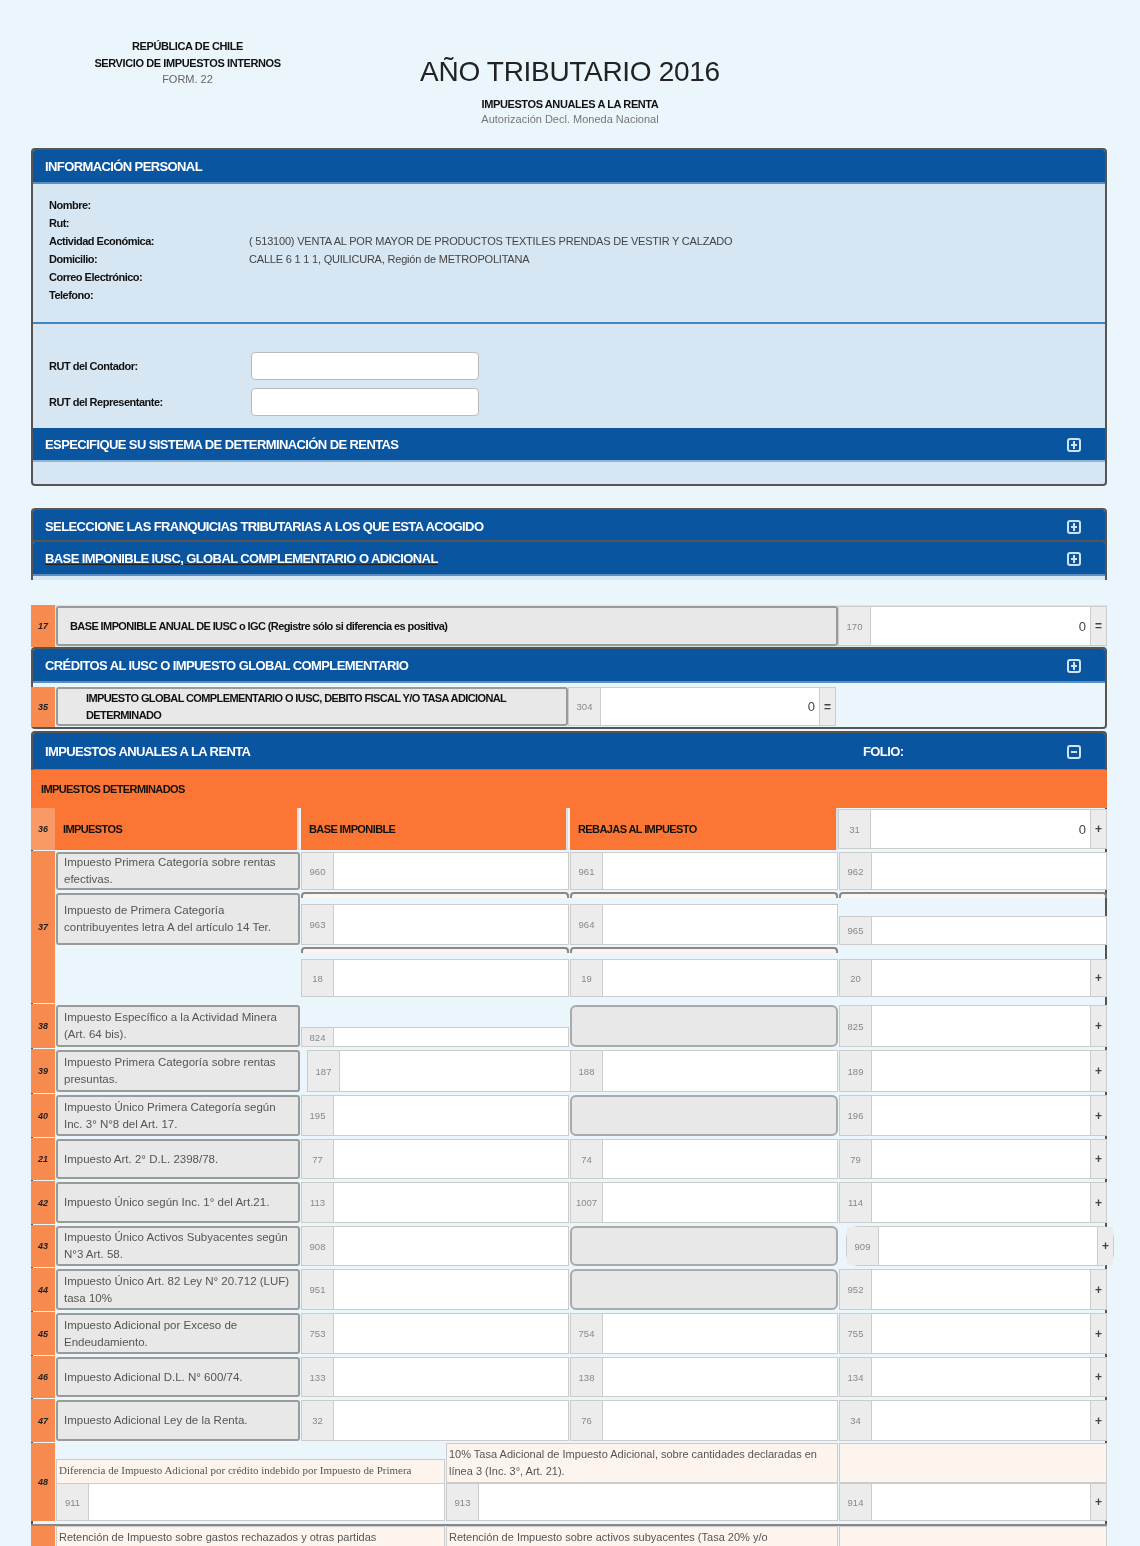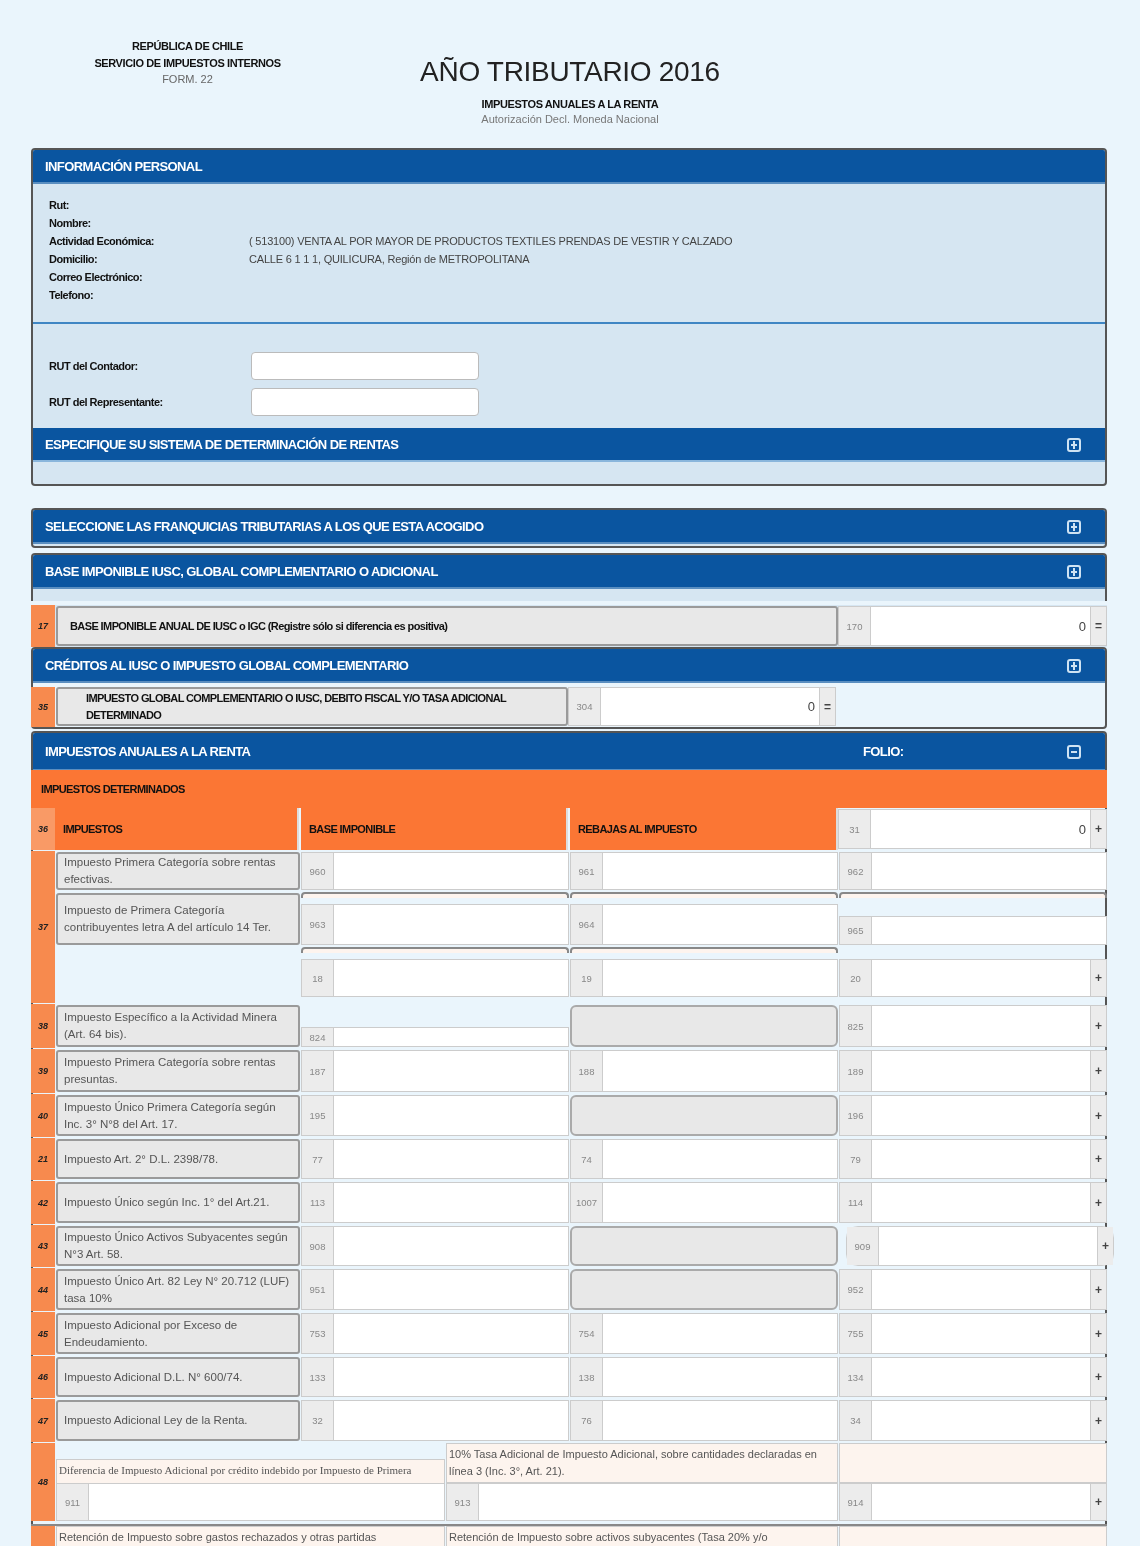--- a/index.html
+++ b/index.html
@@ -125,25 +125,25 @@
     <div class="sub2">Autorización Decl. Moneda Nacional</div>
   </div>
 </div>
 
 <div class="panel" style="top:148px; height:338px;">
   <div class="bar">
     <span>INFORMACIÓN PERSONAL</span>
   </div>
   <div class="info" style="height:138px;">
     <div class="row">
+        <span class="lab">Nombre:</span>
+        <span class="val"></span>
+      </div>
+    <div class="row">
         <span class="lab">Rut:</span>
-        <span class="val"></span>
-      </div>
-    <div class="row">
-        <span class="lab">Nombre:</span>
         <span class="val"></span>
       </div>
     <div class="row">
         <span class="lab">Actividad Económica:</span>
         <span class="val">( 513100) VENTA AL POR MAYOR DE PRODUCTOS TEXTILES PRENDAS DE VESTIR Y CALZADO</span>
       </div>
     <div class="row">
         <span class="lab">Domicilio:</span>
         <span class="val">CALLE 6 1 1 1, QUILICURA, Región de METROPOLITANA</span>
       </div>
@@ -172,21 +172,21 @@
   </div>
 </div>
 
 <div class="panel" style="top:508px; height:40px;">
   <div class="bar">
     <span>SELECCIONE LAS FRANQUICIAS TRIBUTARIAS A LOS QUE ESTA ACOGIDO</span>
     <span class="toggle plus"></span>
   </div>
 </div>
 
-<div class="panel" style="top:553px; height:48px; border-bottom:none; border-radius:4px 4px 0 0;">
+<div class="panel" style="top:540px; height:40px; border-bottom:none; border-radius:4px 4px 0 0;text-decoration:underline;">
   <div class="bar">
     <span>BASE IMPONIBLE IUSC, GLOBAL COMPLEMENTARIO O ADICIONAL</span>
     <span class="toggle plus"></span>
   </div>
 </div>
 <div class="line" style="top:605px; height:42px; background:#d6e6f2;">
   <div class="num">17</div>
   <div class="desc bold" style="width:782px;padding-left:12px;">BASE IMPONIBLE ANUAL DE IUSC o IGC (Registre sólo si diferencia es positiva)</div>
   <div class="field" style="left:807px; width:269px;">
     <span class="code">170</span>
@@ -297,21 +297,21 @@
       <div class="disabled" style="left:539px; width:268px;"></div>
       <div class="field" style="left:808px; width:268px;">
         <span class="code">825</span>
         <input type="text" style="">
         <span class="op">+</span>
       </div>
     </div>
     <div class="line" style="top: 1049px; height: 44px;">
       <div class="num">39</div>
       <div class="desc">Impuesto Primera Categoría sobre rentas presuntas.</div>
-      <div class="field" style="left:270px; width:268px;">
+      <div class="field" style="left:276px; width:268px;">
         <span class="code">187</span>
         <input type="text" style="">
       </div>
       <div class="field" style="left:539px; width:268px;">
         <span class="code">188</span>
         <input type="text" style="">
       </div>
       <div class="field" style="left:808px; width:268px;">
         <span class="code">189</span>
         <input type="text" style="">

